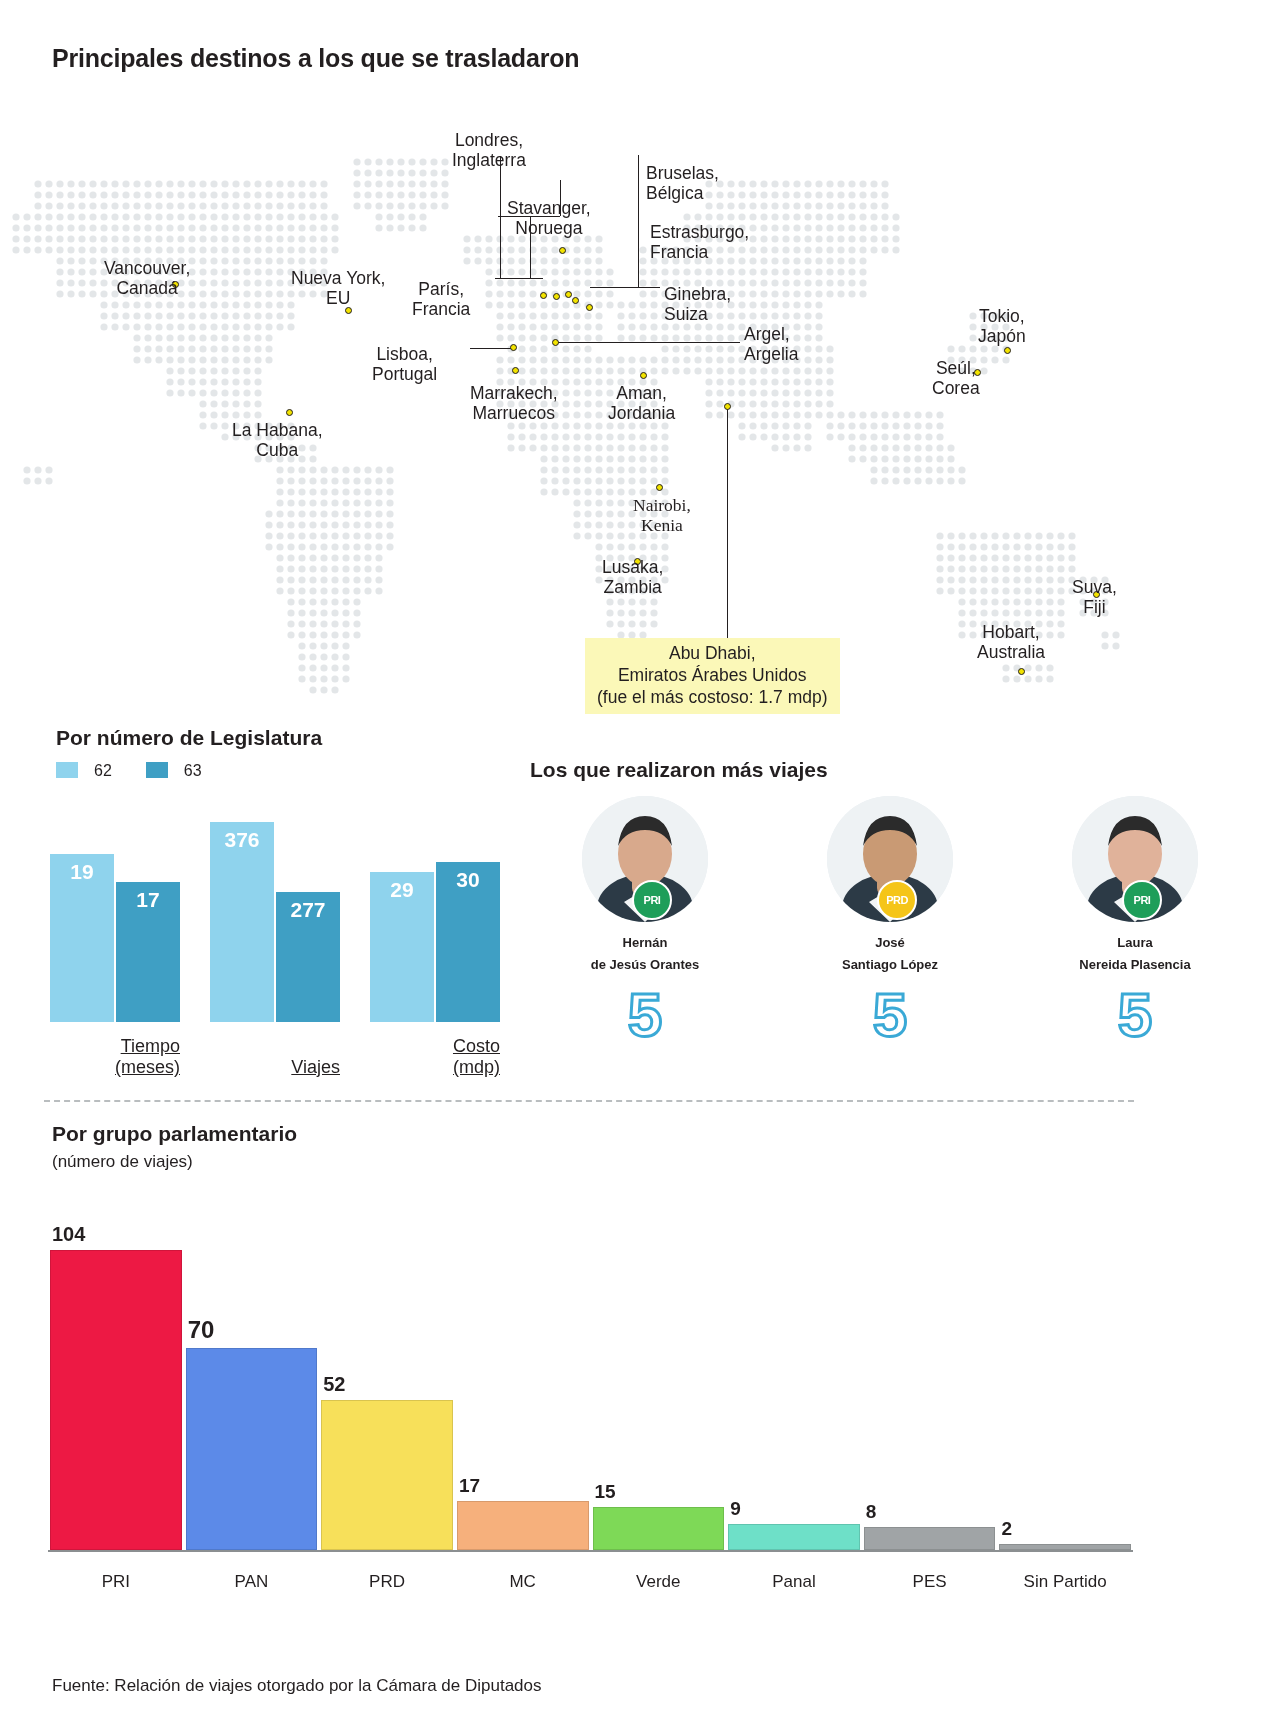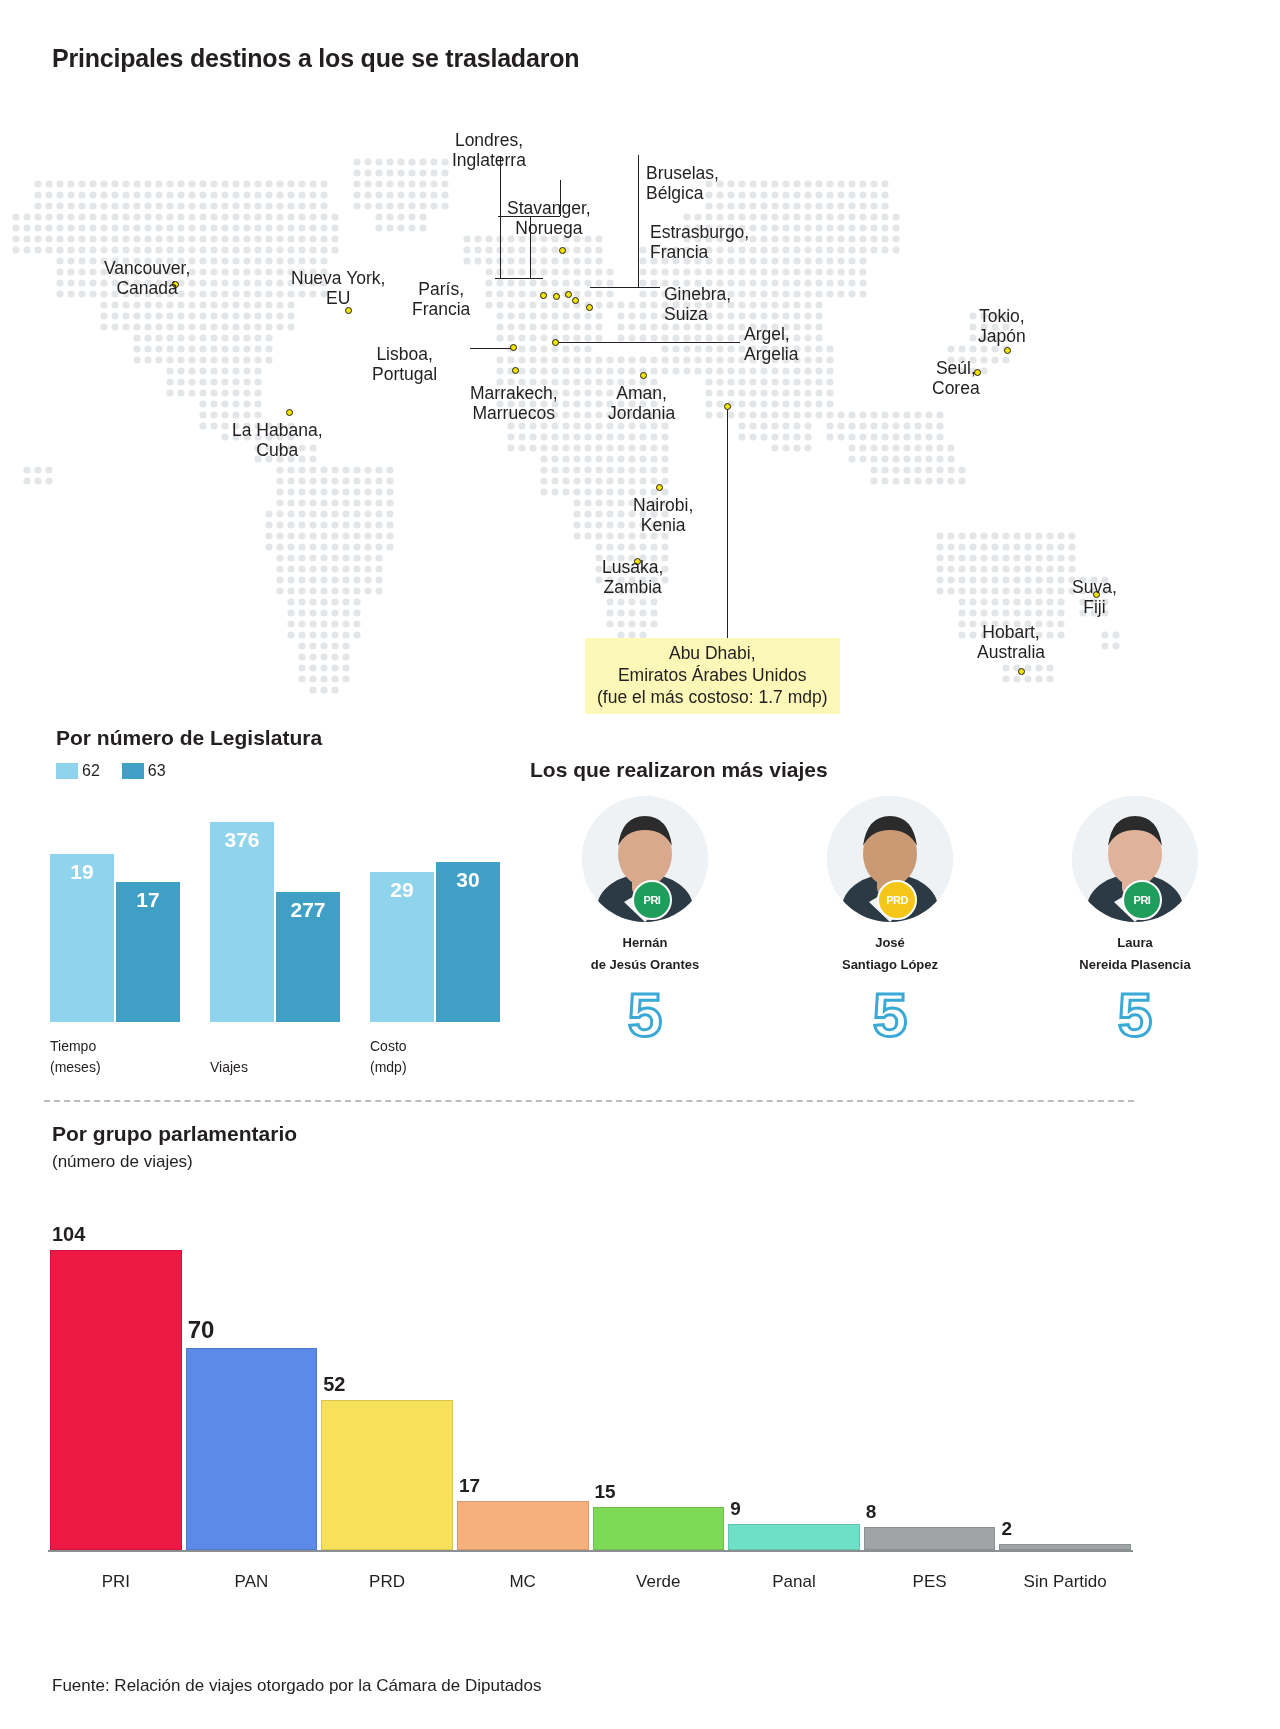--- a/index.html
+++ b/index.html
@@ -69,37 +69,37 @@
     font-weight: bold;
   }
   .sec-sub {
     position: absolute;
     font-size: 17px;
     color: #231f20;
   }
 
   
   #legis { position: absolute; left: 0; top: 718px; width: 520px; height: 370px; margin-left: 8px; }
-  .legend-row { position: absolute; left: 48px; top: 44px; display: flex; align-items: center; gap: 4px; }
+  .legend-row { position: absolute; left: 48px; top: 44px; display: flex; gap: 16px; }
   .legend-sw { width: 22px; height: 16px; display: inline-block; }
   .legend-txt { font-size: 16px; margin-right: 18px; }
   .lbars { position: absolute; left: 42px; top: 82px; width: 470px; height: 280px; }
   .lgroup { position: absolute; bottom: 58px; width: 130px; }
   .lbar { position: absolute; bottom: 0; width: 64px; }
   .lbar .v {
     position: absolute; left: 0; right: 0;
     text-align: center;
     font-size: 21px; font-weight: bold; color: #fff;
     top: 6px;
   }
   .gcap {
     position: absolute;
     bottom: 0; left: 0; width: 130px;
-    text-align: left;
-    font-size: 14px; line-height: 21px;
+    text-align: right;
+    font-size: 18px; line-height: 21px; text-decoration: underline;
   }
 
   
   #travelers { position: absolute; left: 520px; top: 718px; width: 760px; height: 370px; margin-top: 32px; }
   .person { position: absolute; top: 46px; width: 230px; text-align: center; }
   .photo-wrap {
     position: relative;
     width: 126px; height: 126px;
     margin: 0 auto;
     border-radius: 50%;
@@ -2010,21 +2010,21 @@
           <div>Argelia</div>
         </div>
         <div class="map-label c" style="left: 470px; top: 303px;">
           <div>Marrakech,</div>
           <div>Marruecos</div>
         </div>
         <div class="map-label c" style="left: 608px; top: 303px;">
           <div>Aman,</div>
           <div>Jordania</div>
         </div>
-        <div class="map-label c" style="left: 633px; top: 415px;">
+        <div class="map-label c" style="left: 633px; top: 415px; font-family: Liberation Serif, serif;">
           <div>Nairobi,</div>
           <div>Kenia</div>
         </div>
         <div class="map-label c" style="left: 602px; top: 477px;">
           <div>Lusaka,</div>
           <div>Zambia</div>
         </div>
         <div class="map-label c" style="left: 978px; top: 226px;">
           <div>Tokio,</div>
           <div>Japón</div>

